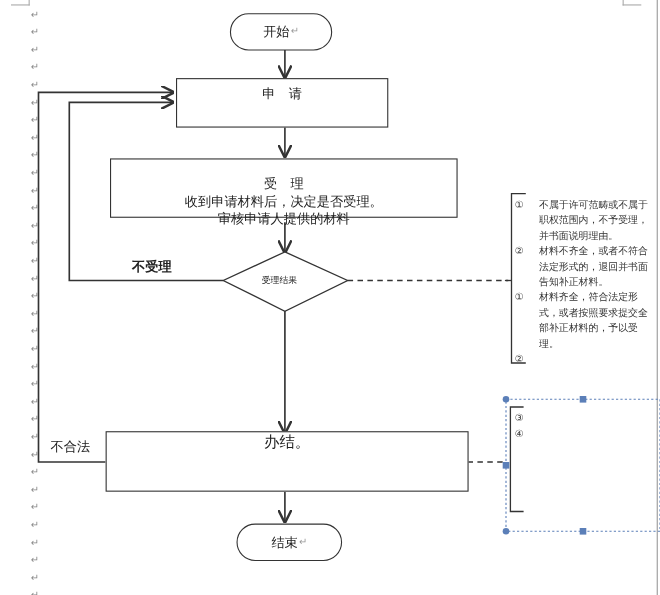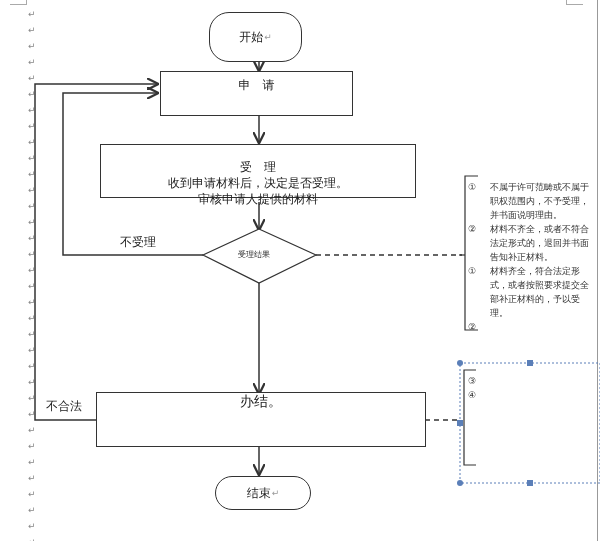--- a/index.html
+++ b/index.html
@@ -91,38 +91,38 @@
   <polygon points="259,229 316,255 259,283 203,255" fill="#fff" stroke="#333" stroke-width="1.2"></polygon>
 
   <polyline points="478,176 465,176 465,330 478,330" fill="none" stroke="#333" stroke-width="1.2"></polyline>
   <line x1="459" y1="255" x2="465" y2="255" stroke="#333" stroke-width="1.2"></line>
 
   <polyline points="476,370 464,370 464,465 476,465" fill="none" stroke="#333" stroke-width="1.2"></polyline>
 
   <rect x="460" y="363" width="140" height="120" fill="none" stroke="#5b7fb8" stroke-width="1" stroke-dasharray="2,2"></rect>
 </svg>
 
-<div class="term" style="left:209px;top:12px;width:93px;height:50px;">
+<div class="term" style="left:209px;top:12px;width:93px;height:34px;">
   <span>开始</span>
     <span class="retmark">↵</span>
 </div>
 
 <div class="box" style="left:160px;top:71px;width:193px;height:45px;padding-top:5px;font-size:12px;line-height:17px;">
   <div>申　请</div>
 </div>
 
 <div class="box" style="left:100px;top:144px;width:316px;height:54px;padding-top:14px;font-size:12px;line-height:16px;">
   <div>受　理</div>
   <div>收到申请材料后，决定是否受理。</div>
   <div>审核申请人提供的材料</div>
 </div>
 
 <div class="abs" style="left:238px;top:249px;font-size:8px;">受理结果</div>
 
-<div class="lbl" style="left:120px;top:234px;">不受理</div>
+<div class="lbl" style="left:120px;top:234px;font-weight:bold;">不受理</div>
 <div class="lbl" style="left:200px;top:370px;margin-top:36px;">合法</div>
 <div class="lbl" style="left:46px;top:398px;">不合法</div>
 
 <div class="box" style="left:96px;top:392px;width:330px;height:55px;font-size:14px;">
   <span>办结。</span>
 </div>
 
 <div class="term" style="left:215px;top:476px;width:96px;height:34px;">
   <span>结束</span>
     <span class="retmark">↵</span>

